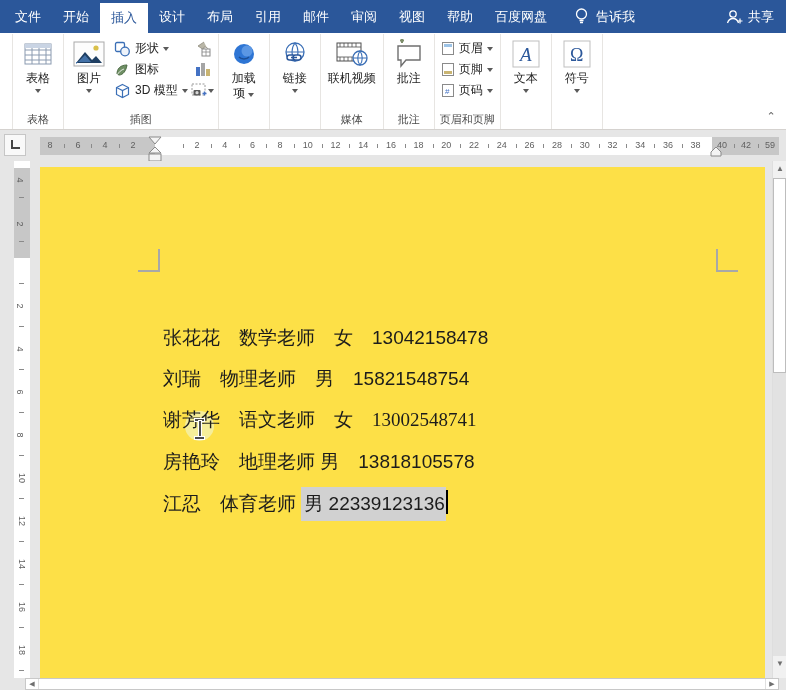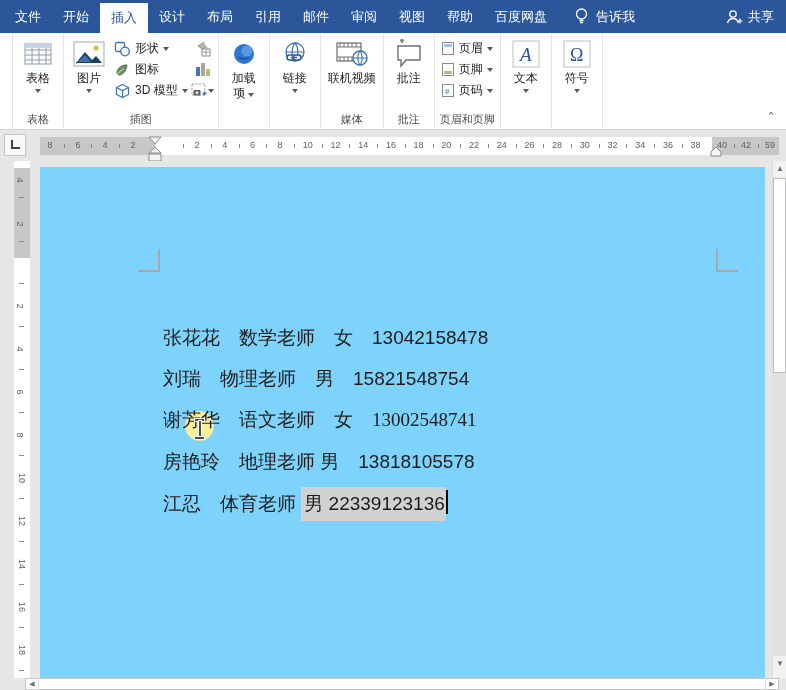--- a/index.html
+++ b/index.html
@@ -39,21 +39,21 @@
   .hzone { position:absolute; top:0; height:18px; background:#c7c7c7; }
   .hnum { position:absolute; top:3px; font-size:9px; color:#5f5f5f; transform:translateX(-50%); }
   .htick { position:absolute; top:7px; width:1px; height:4px; background:#8a8a8a; }
 
   
   .workspace { position:absolute; top:161px; left:0; width:786px; height:517px; background:#e6e6e6; overflow:hidden; }
   .vruler { position:absolute; left:14px; top:0; width:16px; height:529px; background:#fff; overflow:hidden; }
   .vzone { position:absolute; left:0; width:16px; background:#c7c7c7; }
   .vnum { position:absolute; left:3px; font-size:9px; color:#5f5f5f; transform:rotate(90deg); }
   .vtick { position:absolute; left:5px; width:5px; height:1px; background:#8a8a8a; }
-  .page { position:absolute; left:40px; top:6px; width:725px; height:511px; background:#7dd3fc; }
+  .page { position:absolute; left:40px; top:6px; width:725px; height:511px; background:#fde047; }
   .cornermark { position:absolute; width:22px; height:23px; }
   .cornermark.left  { border-right:2px solid #a8a8a8; border-bottom:2px solid #a8a8a8; }
   .cornermark.right { border-left:2px solid #a8a8a8; border-bottom:2px solid #a8a8a8; }
   .doc-line { position:absolute; left:123px; font-size:19px; color:#1c1c1c; white-space:pre; z-index:2; }
   .sel { background:#d1d1d1; padding:6px 1px 7px 3px; }
   .caret-bar { display:inline-block; width:2px; height:24px; background:#000; vertical-align:-4px; }
   .find-circle { position:absolute; width:29px; height:30px; border-radius:50%; background:#f6ee9a; z-index:1; }
   .ibeam { position:absolute; z-index:3; width:9px; height:20px; }
   .ibeam .stem { position:absolute; left:3.5px; top:2px; width:2px; height:16px; background:#4d4d4d; box-shadow:0 0 0 1px #ffffff; }
   .ibeam .cap { position:absolute; left:0; width:9px; height:2px; background:#4d4d4d; box-shadow:0 0 0 1px #ffffff; }

